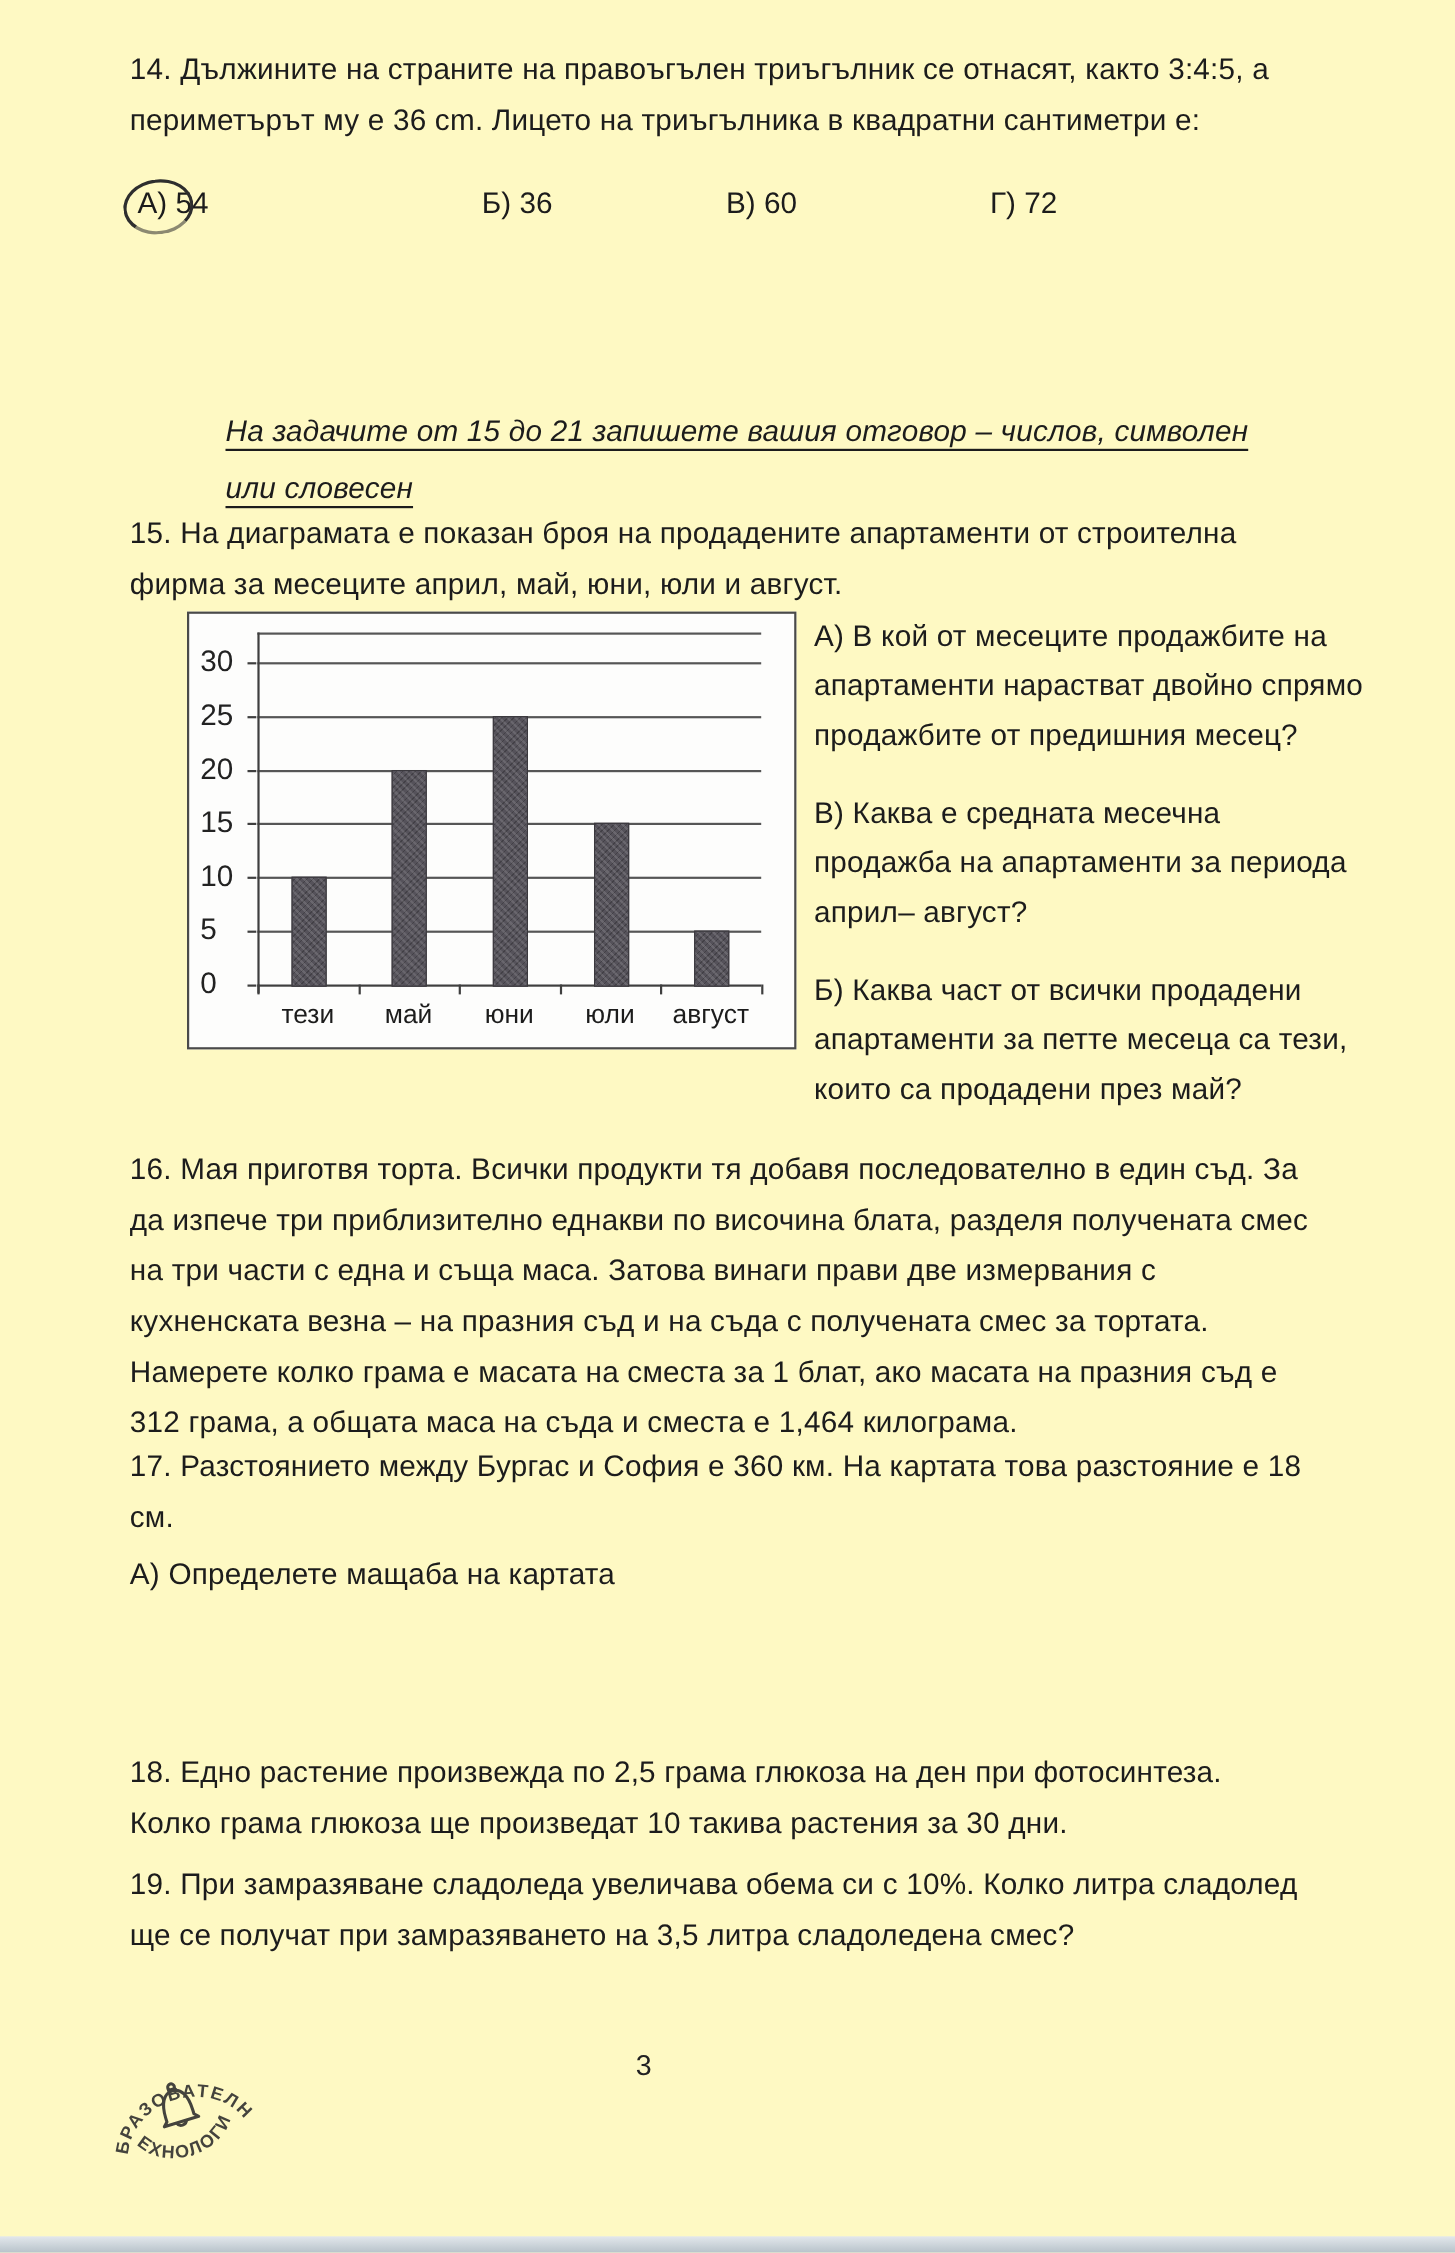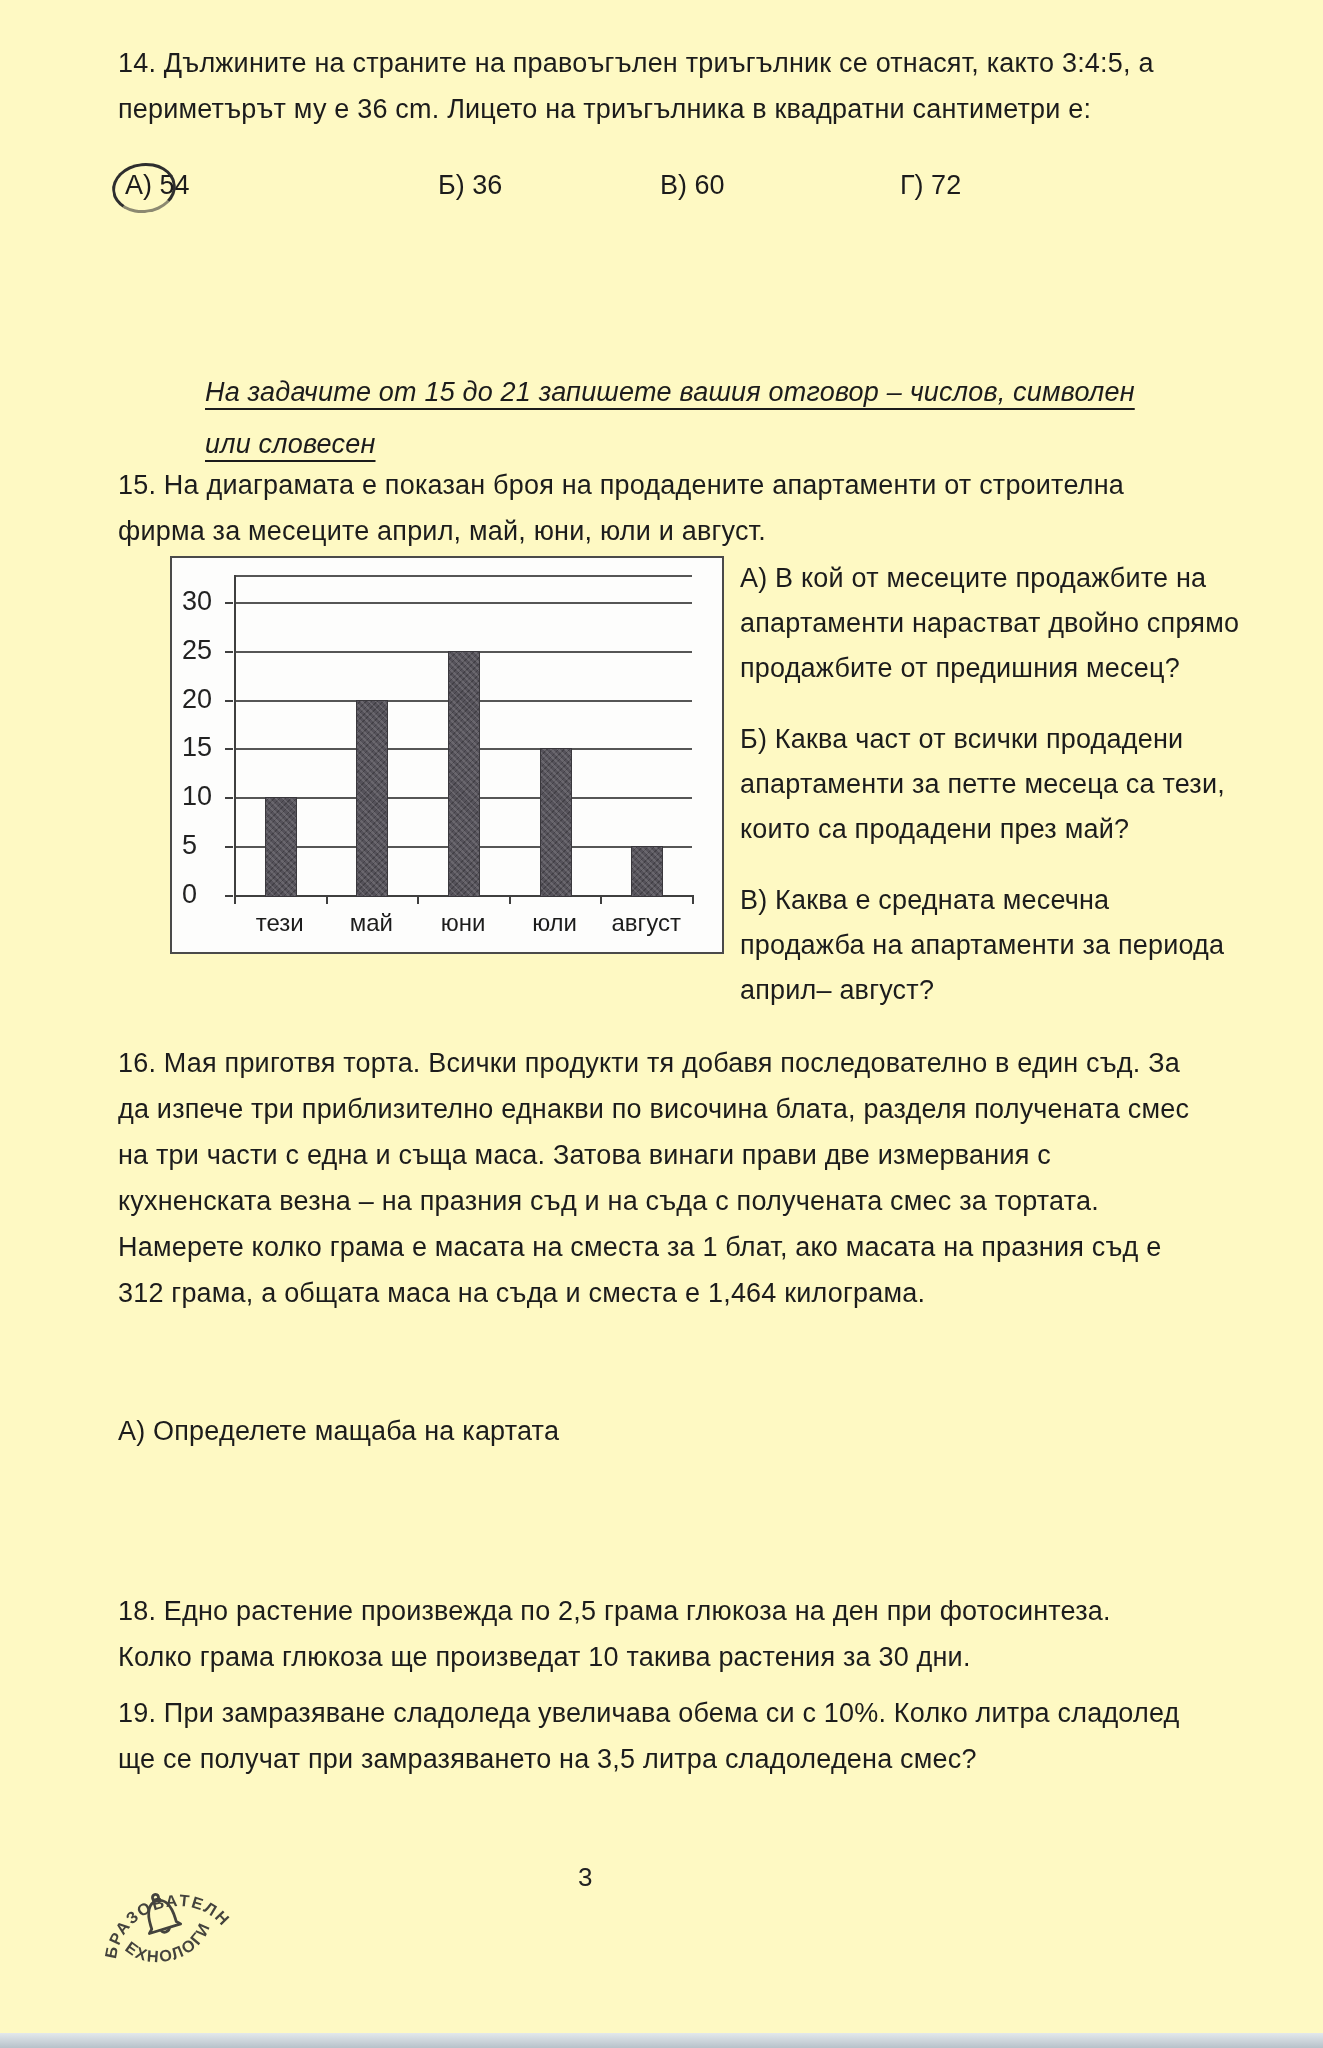--- a/index.html
+++ b/index.html
@@ -109,26 +109,27 @@
       <div class="bar" style="left: 276px; top: 92.75px; width: 30px; height: 244.25px; background: repeating-linear-gradient(45deg, rgba(255, 255, 255, 0.12) 0px, rgba(255, 255, 255, 0.12) 2px, rgba(0, 0, 0, 0) 2px, rgba(0, 0, 0, 0) 5px), repeating-linear-gradient(-45deg, rgba(0, 0, 0, 0.22) 0px, rgba(0, 0, 0, 0.22) 1px, rgba(0, 0, 0, 0) 1px, rgba(0, 0, 0, 0) 4px) rgb(85, 82, 90);"></div>
       <div class="month-label" style="left: 246px; top: 351px; width: 90px;">юни</div>
       <div class="bar" style="left: 367.6px; top: 190.45px; width: 30px; height: 146.55px; background: repeating-linear-gradient(45deg, rgba(255, 255, 255, 0.12) 0px, rgba(255, 255, 255, 0.12) 2px, rgba(0, 0, 0, 0) 2px, rgba(0, 0, 0, 0) 5px), repeating-linear-gradient(-45deg, rgba(0, 0, 0, 0.22) 0px, rgba(0, 0, 0, 0.22) 1px, rgba(0, 0, 0, 0) 1px, rgba(0, 0, 0, 0) 4px) rgb(85, 82, 90);"></div>
       <div class="month-label" style="left: 337.6px; top: 351px; width: 90px;">юли</div>
       <div class="bar" style="left: 459.2px; top: 288.15px; width: 30px; height: 48.85px; background: repeating-linear-gradient(45deg, rgba(255, 255, 255, 0.12) 0px, rgba(255, 255, 255, 0.12) 2px, rgba(0, 0, 0, 0) 2px, rgba(0, 0, 0, 0) 5px), repeating-linear-gradient(-45deg, rgba(0, 0, 0, 0.22) 0px, rgba(0, 0, 0, 0.22) 1px, rgba(0, 0, 0, 0) 1px, rgba(0, 0, 0, 0) 4px) rgb(85, 82, 90);"></div>
       <div class="month-label" style="left: 429.2px; top: 351px; width: 90px;">август</div>
     </div>
 
   <div class="txt right-col" style="left:740px;top:556px;width:500px;line-height:45px;">
     <p>А) В кой от месеците продажбите на апартаменти нарастват двойно спрямо продажбите от предишния месец?</p>
+    <p>В) Каква е средната месечна продажба на апартаменти за периода април– август?</p>
     <p>Б) Каква част от всички продадени апартаменти за петте месеца са тези, които са продадени през май?</p>
-    <p>В) Каква е средната месечна продажба на апартаменти за периода април– август?</p>
   </div>
 
   <div class="txt" style="left:118px;top:1040px;width:1072px;">16. Мая приготвя торта. Всички продукти тя добавя последователно в един съд. За да изпече три приблизително еднакви по височина блата, разделя получената смес на три части с една и съща маса. Затова винаги прави две измервания с кухненската везна – на празния съд и  на съда с получената смес за тортата. Намерете колко грама е масата на сместа за 1 блат, ако масата на празния съд е 312 грама, а общата маса на съда и сместа е 1,464 килограма.</div>
 
+  <div class="txt" style="left:118px;top:1310px;width:1072px;">17. Разстоянието между Бургас и София е 360 км. На картата това разстояние е 18 см.</div>
   <div class="txt" style="left:118px;top:1408px;width:1072px;">А) Определете мащаба на картата</div>
 
   <div class="txt" style="left:118px;top:1588px;width:1072px;">18. Едно растение произвежда по 2,5 грама глюкоза на ден при фотосинтеза. Колко грама глюкоза ще произведат 10 такива растения за 30 дни.</div>
 
   <div class="txt" style="left:118px;top:1690px;width:1072px;">19. При замразяване сладоледа увеличава обема си с 10%. Колко литра сладолед ще се получат при замразяването на 3,5 литра сладоледена смес?</div>
 
   <div class="page-num" style="left:578px;top:1862px;">3</div>
 
   <svg class="stamp" viewBox="-60 -60 120 120">
     <defs>

